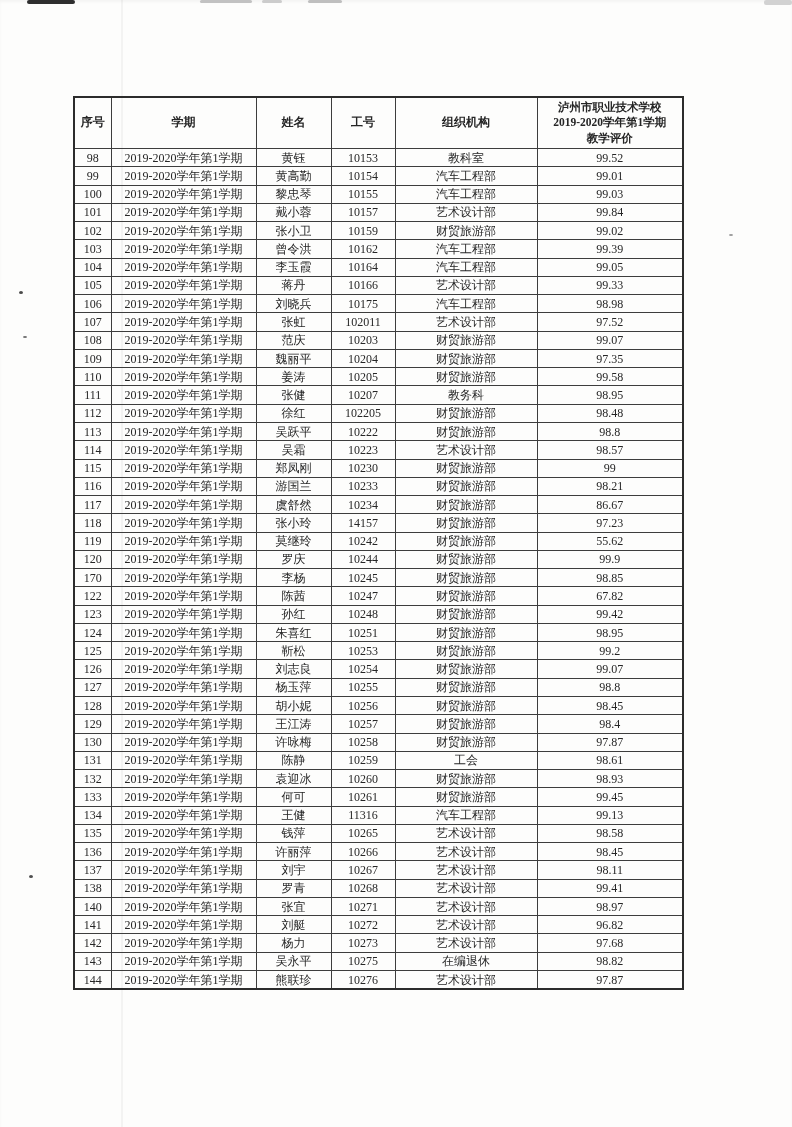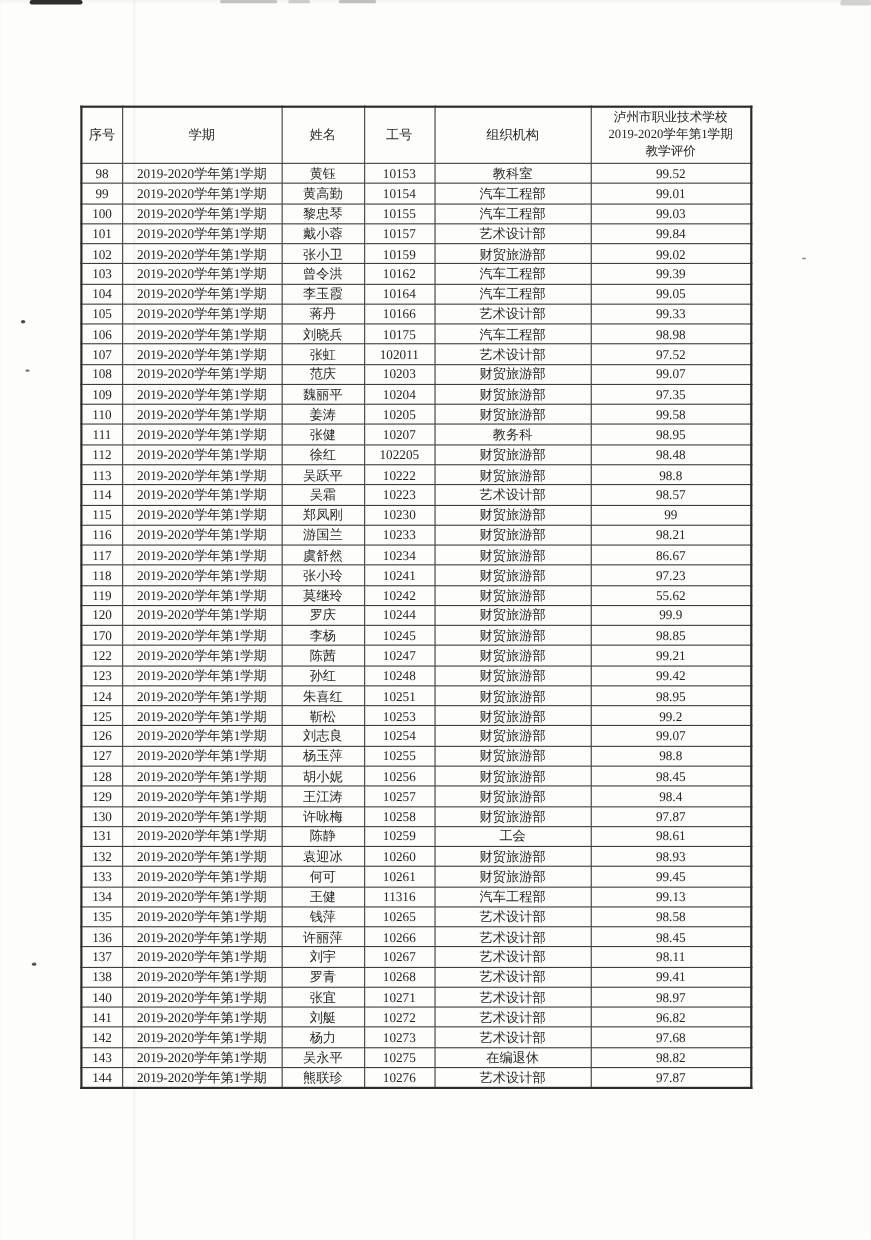--- a/index.html
+++ b/index.html
@@ -53,21 +53,21 @@
     text-align: center;
     vertical-align: middle;
     color: #262626;
     font-size: 12px;
     padding: 0;
     overflow: hidden;
     white-space: nowrap;
   }
   .eval-table thead th {
     height: 50px;
-    font-weight: 400;
+    font-weight: 700;
     line-height: 1.3;
   }
   .eval-table thead th.eval-header {
     white-space: pre-line;
     font-size: 11.5px;
     line-height: 1.35;
   }
   .eval-table tbody td {
     height: 17.28px;
     line-height: 1.0;
@@ -268,21 +268,21 @@
           <td>2019-2020学年第1学期</td>
           <td>虞舒然</td>
           <td>10234</td>
           <td>财贸旅游部</td>
           <td>86.67</td>
         </tr>
         <tr>
           <td>118</td>
           <td>2019-2020学年第1学期</td>
           <td>张小玲</td>
-          <td>10241</td>
+          <td>14157</td>
           <td>财贸旅游部</td>
           <td>97.23</td>
         </tr>
         <tr>
           <td>119</td>
           <td>2019-2020学年第1学期</td>
           <td>莫继玲</td>
           <td>10242</td>
           <td>财贸旅游部</td>
           <td>55.62</td>
@@ -302,21 +302,21 @@
           <td>10245</td>
           <td>财贸旅游部</td>
           <td>98.85</td>
         </tr>
         <tr>
           <td>122</td>
           <td>2019-2020学年第1学期</td>
           <td>陈茜</td>
           <td>10247</td>
           <td>财贸旅游部</td>
-          <td>99.21</td>
+          <td>67.82</td>
         </tr>
         <tr>
           <td>123</td>
           <td>2019-2020学年第1学期</td>
           <td>孙红</td>
           <td>10248</td>
           <td>财贸旅游部</td>
           <td>99.42</td>
         </tr>
         <tr>

